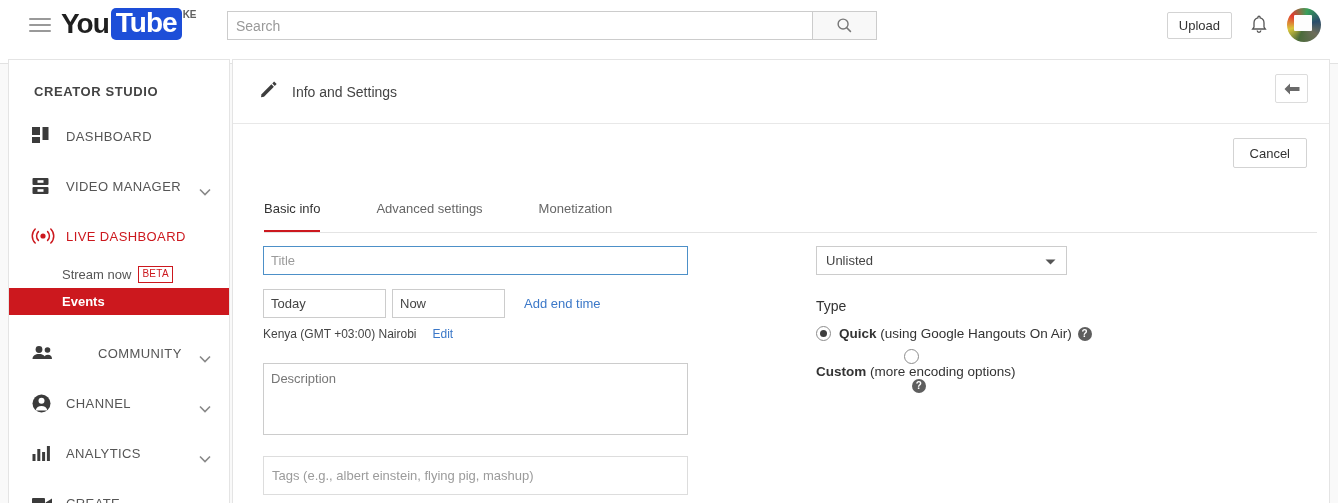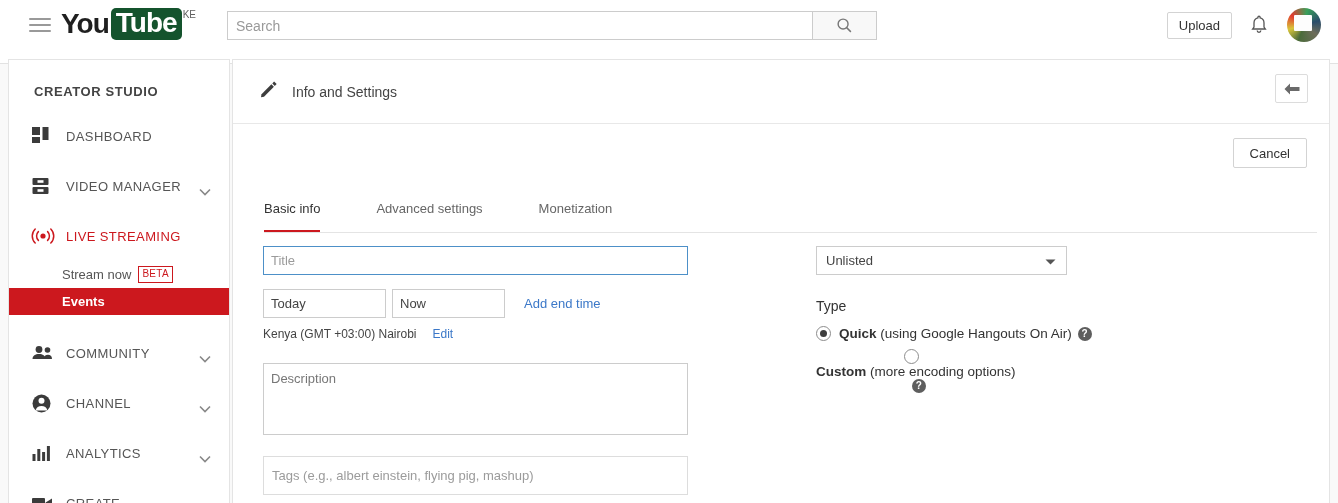--- a/index.html
+++ b/index.html
@@ -37,34 +37,34 @@
   }
   .logo-you {
     font-family: "Liberation Sans", sans-serif;
     font-weight: bold;
     font-size: 28px;
     letter-spacing: -1px;
     color: #1f1f1f;
     line-height: 1;
   }
   .logo-tube {
-    background: #14532d;
+    background: #1d4ed8;
     color: #ffffff;
     font-weight: bold;
     font-size: 28px;
     letter-spacing: -1px;
     line-height: 1;
     border-radius: 5px;
     padding: 1px 5px 3px 5px;
     margin-left: 2px;
   }
   .logo-cc {
     font-size: 10px;
     color: #606060;
-    font-weight: normal;
+    font-weight: bold;
     align-self: flex-start;
     margin-top: 1px;
     margin-left: 1px;
     letter-spacing: 0;
   }
   .searchwrap {
     position: absolute; left: 227px; top: 11px;
     display: flex;
     height: 29px;
   }
@@ -484,32 +484,32 @@
   <div class="nav-item active-red">
     <span class="nav-icon">
       <svg width="24" height="20" viewBox="0 0 24 20">
         <circle cx="12" cy="10" r="2.6" fill="#cc181e"></circle>
         <path d="M7.4 5.6a6.2 6.2 0 0 0 0 8.8" fill="none" stroke="#cc181e" stroke-width="1.5" stroke-linecap="round"></path>
         <path d="M16.6 5.6a6.2 6.2 0 0 1 0 8.8" fill="none" stroke="#cc181e" stroke-width="1.5" stroke-linecap="round"></path>
         <path d="M4.2 3a9.8 9.8 0 0 0 0 14" fill="none" stroke="#cc181e" stroke-width="1.5" stroke-linecap="round"></path>
         <path d="M19.8 3a9.8 9.8 0 0 1 0 14" fill="none" stroke="#cc181e" stroke-width="1.5" stroke-linecap="round"></path>
       </svg>
     </span>
-    <span class="nav-label">LIVE STREAMING</span>
+    <span class="nav-label">LIVE DASHBOARD</span>
   </div>
 
   <div class="sub-item">
     <span>Stream now</span>
     <span class="beta-badge">BETA</span>
   </div>
   <div class="sub-item selected">
     <span>Events</span>
   </div>
 
-  <div class="nav-item" style="margin-top:13px;">
+  <div class="nav-item" style="margin-top:13px;gap:32px;">
     <span class="nav-icon">
       <svg width="23" height="18" viewBox="0 0 23 18">
         <circle cx="8" cy="5.5" r="3.4" fill="#3b3b3b"></circle>
         <path d="M1.5 15c0-3.3 2.9-5 6.5-5s6.5 1.7 6.5 5z" fill="#3b3b3b"></path>
         <circle cx="16.5" cy="6" r="2.8" fill="#3b3b3b"></circle>
         <path d="M12.6 15c.2-2.8 2-4.2 4.4-4.2 2.2 0 4 1.2 4 4.2z" fill="#3b3b3b"></path>
       </svg>
     </span>
     <span class="nav-label">COMMUNITY</span>
     <span class="chev">

